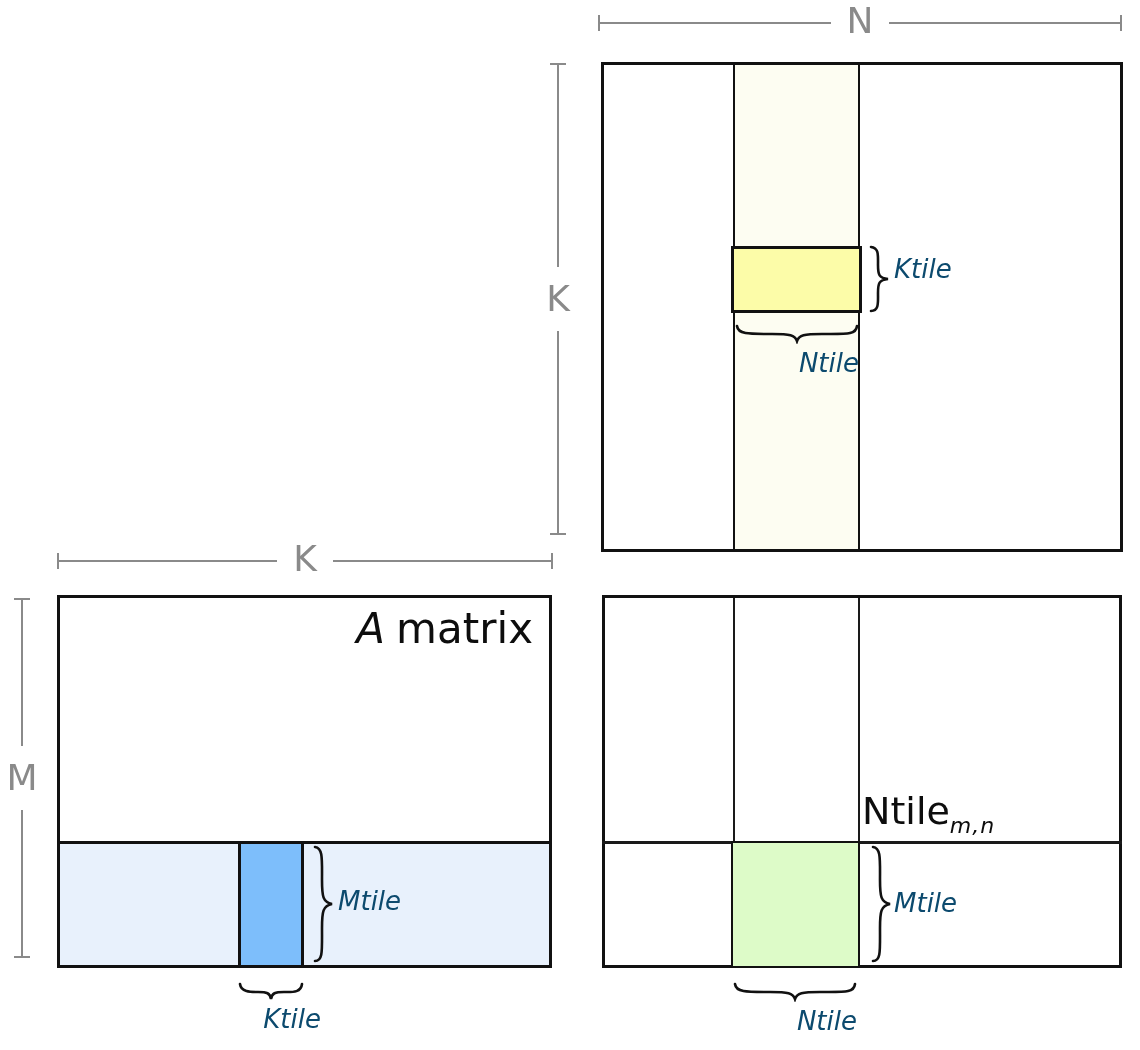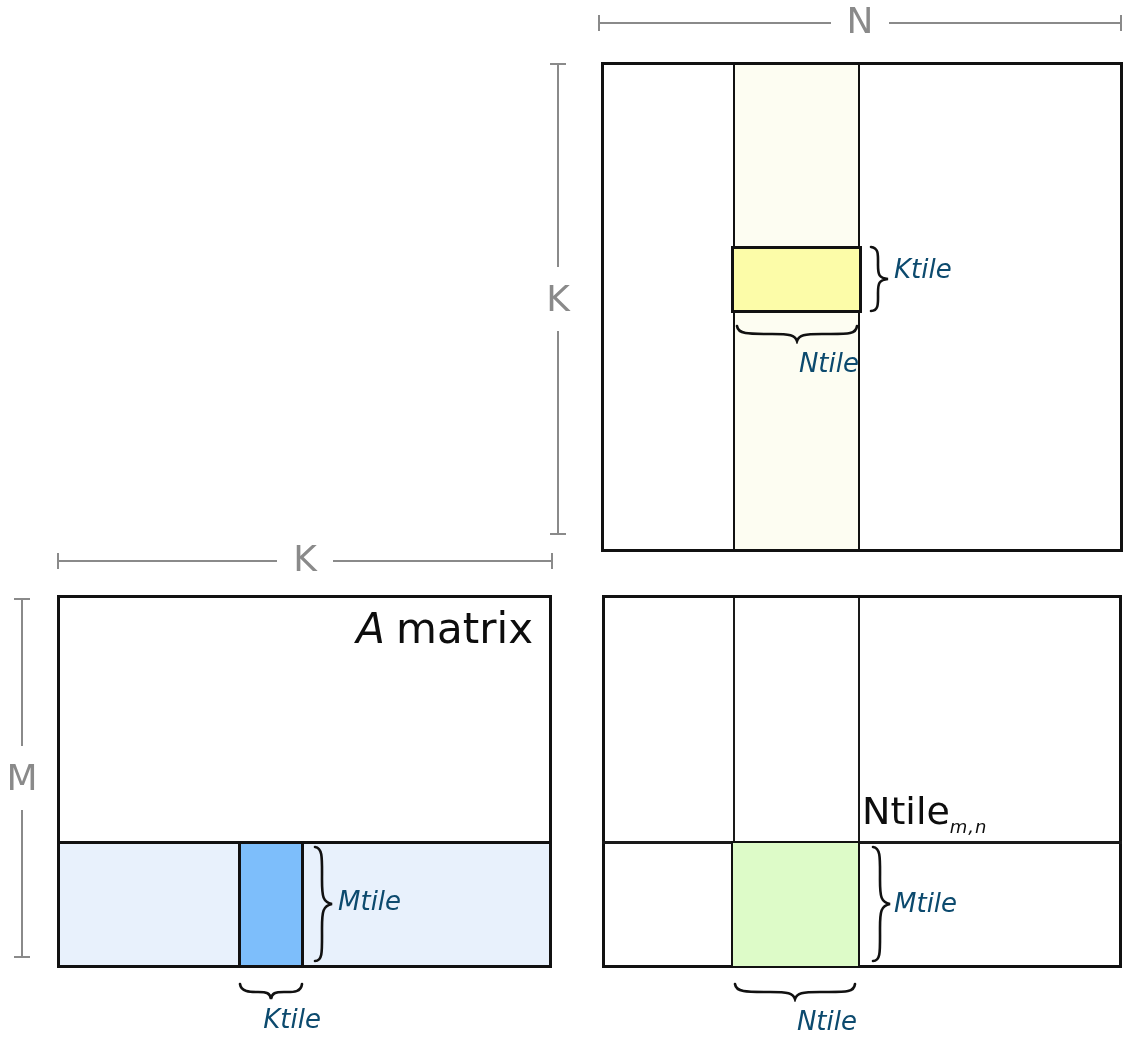--- a/index.html
+++ b/index.html
@@ -30,21 +30,21 @@
   .dim.h .dlabel{margin:0 16px;transform:translateY(-2px);}
   .dim.v .dlabel{margin:14px 0;}
   
   .thinline{position:absolute;background:#1a1a1a;}
   
   .brace{position:absolute;}
   .brace svg{display:block;}
   .brace path{fill:none;stroke:#111;stroke-width:2.6;stroke-linecap:round;}
   
   #block-label{position:absolute;font-size:38px;line-height:1;color:#0d0d0d;white-space:nowrap;}
-  #block-label sub{font-size:18px;font-style:italic;vertical-align:-9px;letter-spacing:1px;}
+  #block-label sub{font-size:22px;font-style:italic;vertical-align:-9px;letter-spacing:1px;}
 </style>
 </head>
 <body>
 
 <div id="canvas">
 
   <div class="dim h" style="left:598px;top:6px;width:524px;height:34px;">
     <div class="tick"></div>
     <div class="seg"></div>
     <div class="dlabel">N</div>

